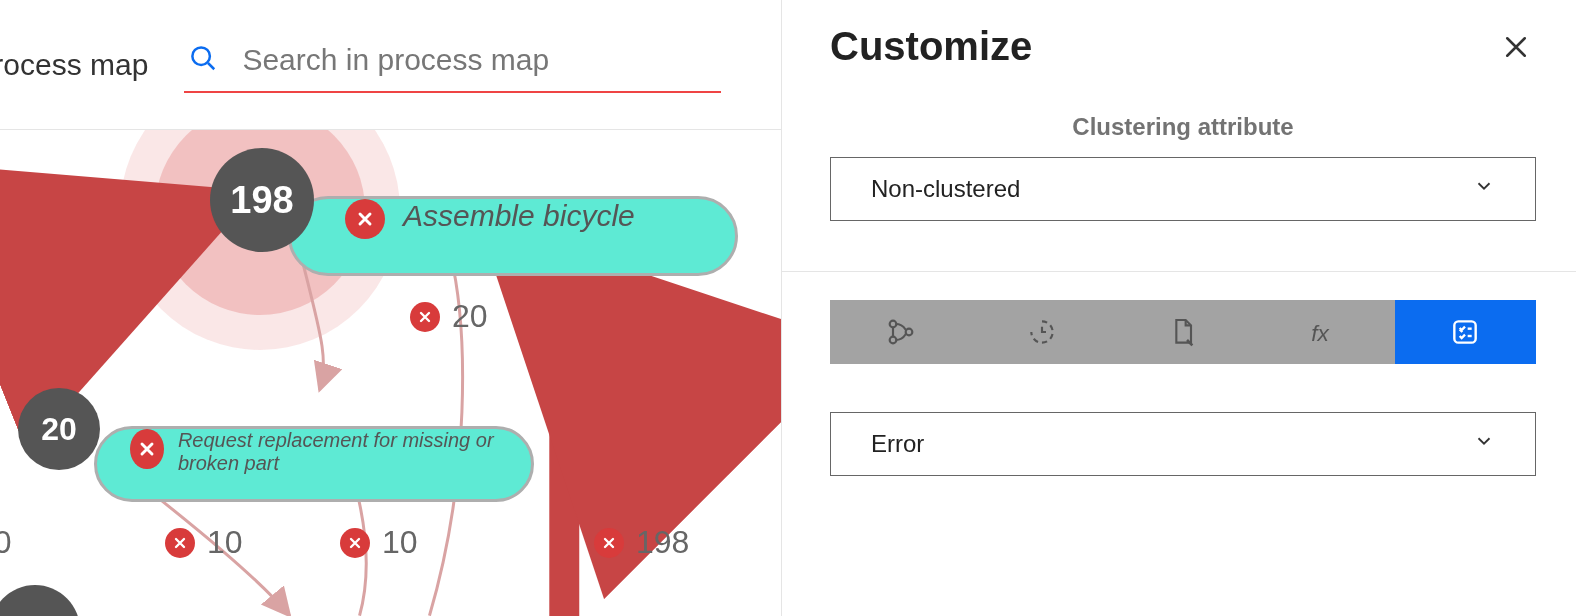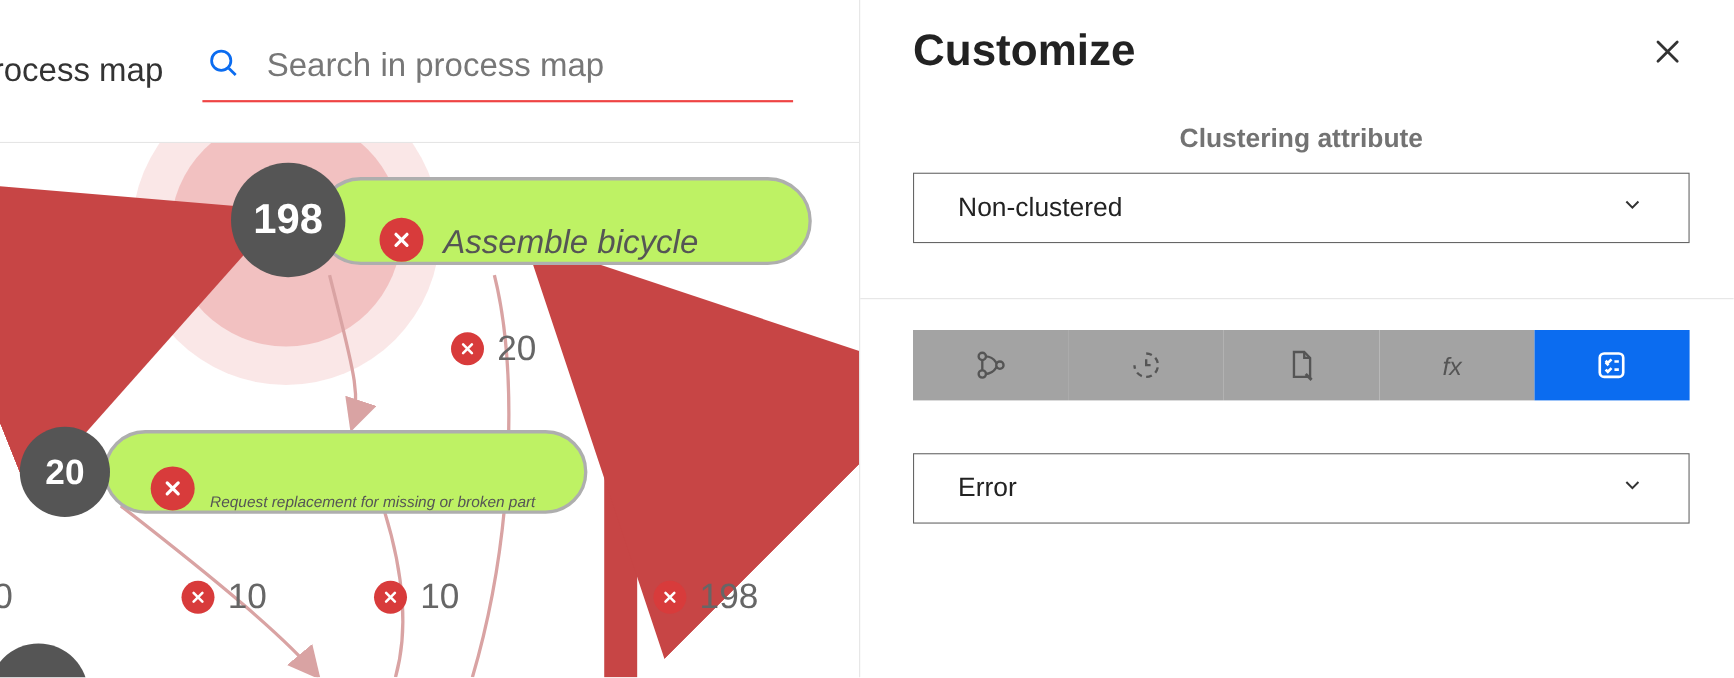--- a/index.html
+++ b/index.html
@@ -13,21 +13,21 @@
   .searchwrap { display: flex; align-items: center; gap: 24px; border-bottom: 2px solid #ef4444; padding: 6px 4px 14px 4px; flex: 1; margin-right: 60px; }
   .search-icon svg { width: 30px; height: 30px; }
   .search-input { border: none; outline: none; font-size: 30px; color: #888; width: 100%; background: transparent; }
   .search-input::placeholder { color: #777; }
 
   .canvas { position: absolute; left: 0; top: 130px; right: 0; bottom: 0; overflow: hidden; }
 
   .halo-outer { position:absolute; border-radius:50%; background: rgba(216,59,59,0.12); }
   .halo-mid   { position:absolute; border-radius:50%; background: rgba(216,59,59,0.22); }
 
-  .node-pill { position:absolute; background:#bef264; border:3px solid #aeaeae; border-radius:60px; display:flex; align-items:flex-end; }
+  .node-pill { position:absolute; background:#5eead4; border:3px solid #aeaeae; border-radius:60px; display:flex; align-items:flex-start;margin-top:35px; }
   .node-pill.small { border-width:3px; }
   .node-label { font-style: italic; color:#555; }
 
   .count-badge { position:absolute; background:#555555; color:#fff; border-radius:50%; display:flex; align-items:center; justify-content:center; font-weight:600; }
 
   .err-circle { width:40px; height:40px; border-radius:50%; background:#d83b3b; display:flex; align-items:center; justify-content:center; }
   .err-circle.sm { width:30px; height:30px; }
   .err-circle svg { }
 
   .edge-count { position:absolute; display:flex; align-items:center; gap:12px; }
@@ -108,21 +108,21 @@
       </div>
       <div class="count-badge" style="left:210px; top:18px; width:104px; height:104px; font-size:38px;">198</div>
 
       <div class="node-pill small" style="left:94px; top:261px; width:440px; height:76px;">
         <span style="width:40px;"></span>
         <span class="err-circle">
           <svg viewBox="0 0 24 24" width="20" height="20">
               <path d="M6 6 L18 18 M18 6 L6 18" stroke="#fff" stroke-width="3.5" stroke-linecap="round"></path>
             </svg>
         </span>
-        <span class="node-label" style="font-size:14px; margin-left:14px;">Request replacement for missing or broken part</span>
+        <span class="node-label" style="font-size:20px; margin-left:14px;">Request replacement for missing or broken part</span>
       </div>
       <div class="count-badge" style="left:18px; top:258px; width:82px; height:82px; font-size:32px;">20</div>
 
       <div class="count-badge" style="left:-10px; top:455px; width:90px; height:90px;"></div>
 
       <div class="edge-count" style="left:410px; top:168px;">
         <span class="err-circle sm">
             <svg viewBox="0 0 24 24" width="16" height="16">
               <path d="M6 6 L18 18 M18 6 L6 18" stroke="#fff" stroke-width="3.5" stroke-linecap="round"></path>
             </svg>

